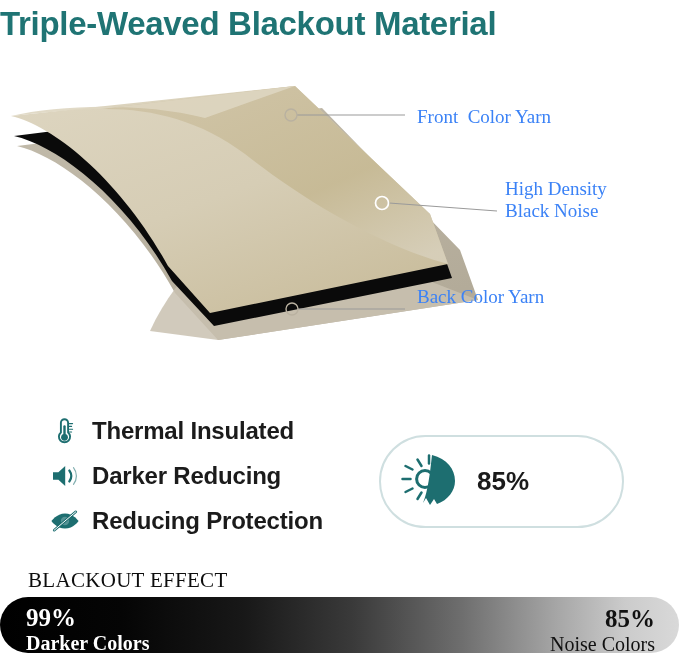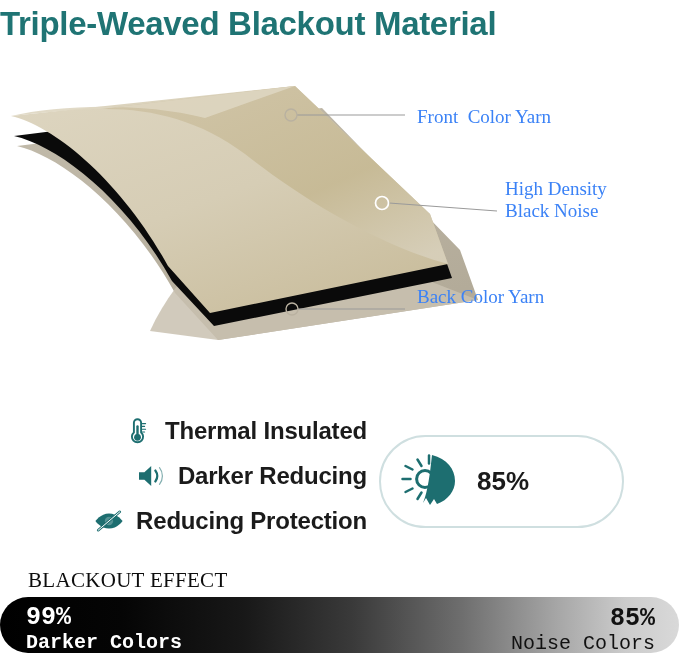--- a/index.html
+++ b/index.html
@@ -67,21 +67,20 @@
   #feature-list {
     position: absolute;
     left: 47px;
     top: 4px;
     width: 320px;
   }
   .feature-row {
     display: flex;
     align-items: center;
     height: 45px;
-    justify-content: flex-end;
   }
   .feature-icon {
     width: 36px;
     height: 34px;
     flex: 0 0 36px;
     display: flex;
     align-items: center;
     justify-content: center;
   }
   .feature-label {
@@ -159,21 +158,21 @@
                 #050505 18%,
                 #181818 36%,
                 #3a3a3a 52%,
                 #6e6e6e 68%,
                 #a6a6a6 82%,
                 #cbcbcb 92%,
                 #d9d9d9 100%);
   }
   .bar-stat {
     position: absolute;
-    font-family: Liberation Mono, monospace;
+    font-family: Liberation Serif, serif;
     line-height: 1.0;
     white-space: nowrap;
   }
   #bar-stat-left {
     left: 26px;
     top: 8px;
     text-align: left;
     color: #ffffff;
   }
   #bar-stat-right {

